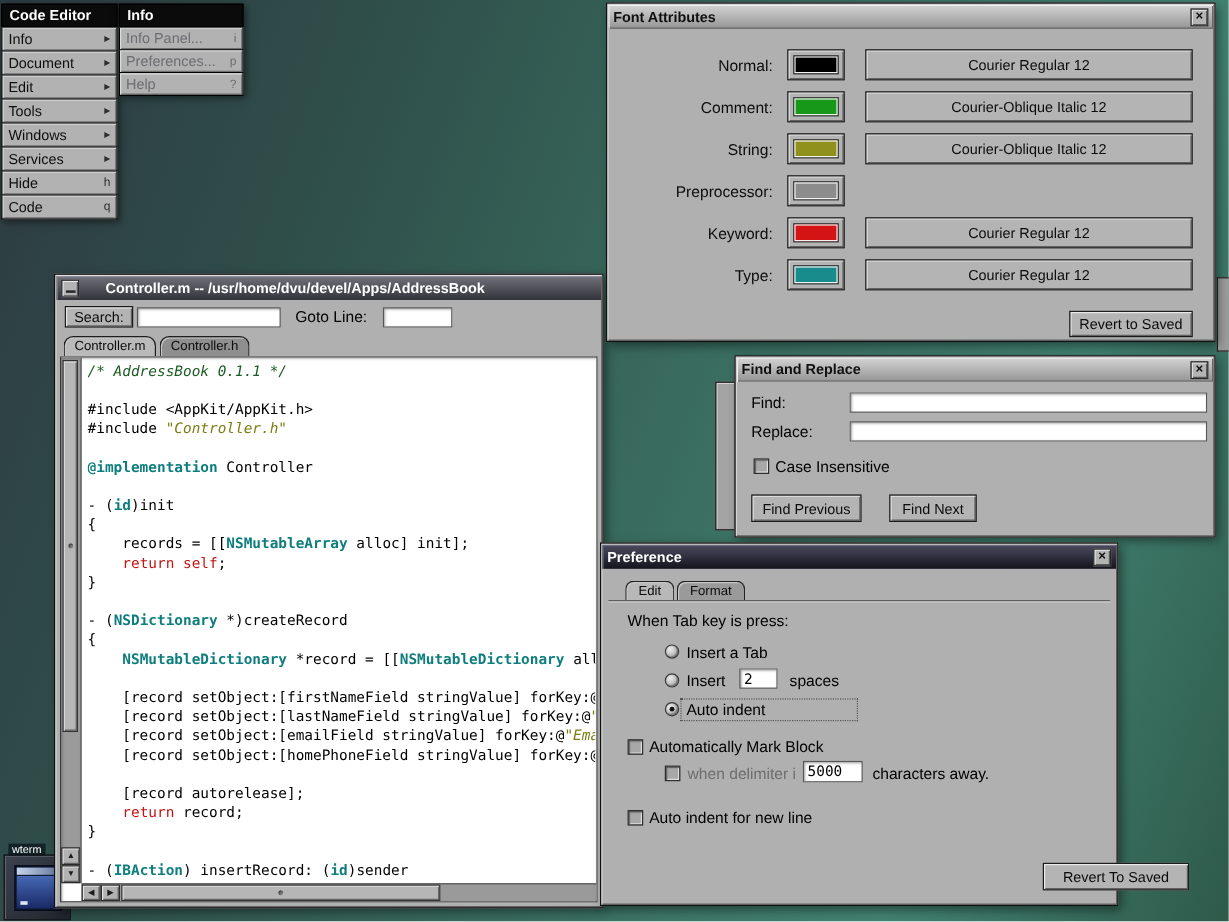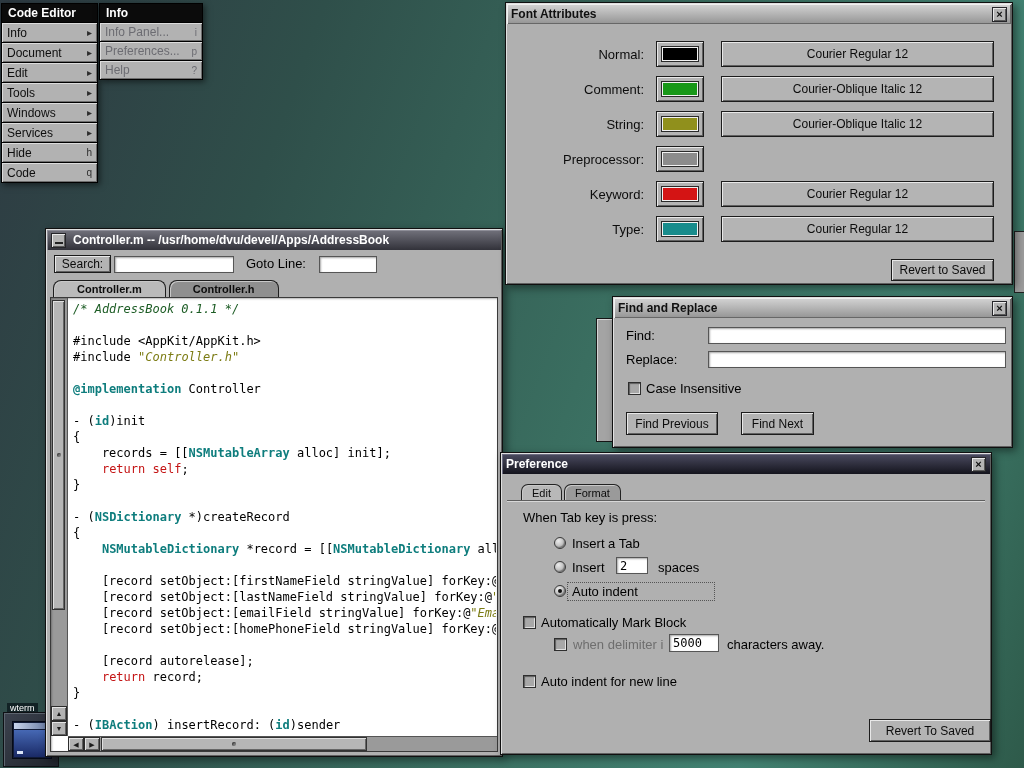--- a/index.html
+++ b/index.html
@@ -5,21 +5,21 @@
   * { box-sizing: border-box; }
   html,body { margin:0; padding:0; }
   body { font-family:"Liberation Sans","DejaVu Sans",sans-serif; }
 
   #desktop { position:relative; width:1024px; height:768px; overflow:hidden;
     background:linear-gradient(110deg,#2e3a42 0%,#2f4f4a 25%,#3a6e60 55%,#428272 78%,#2e5a4a 100%); }
 
   
   .window { position:absolute; background:#b0b0b0; border:1px solid #101010;
     box-shadow:inset 1px 1px 0 #e0e0e0, inset -1px -1px 0 #606060, 3px 3px 8px rgba(0,0,0,.45); }
-  .titlebar { position:absolute; left:1px; top:1px; right:1px; height:20px; display:flex; align-items:center; padding:0 4px; gap:7px; }
+  .titlebar { position:absolute; left:1px; top:1px; right:1px; height:20px; display:flex; align-items:center; padding:0 4px; gap:22px; }
   .tb-text { font-size:12px; font-weight:bold; flex:1; white-space:nowrap; overflow:hidden; }
   .tb-gray { background:linear-gradient(#d4d4d4,#949494); color:#101010; box-shadow:inset 1px 1px 0 #efefef, inset -1px -1px 0 #676767; }
   .tb-dark { background:linear-gradient(#72727c,#32323a); color:#ffffff; box-shadow:inset 1px 1px 0 #8d8d97; }
   .tb-navy { background:linear-gradient(#4b4b60,#14141d); color:#ffffff; box-shadow:inset 1px 1px 0 #6b6b80; }
   .win-btn { width:15px; height:15px; flex:0 0 auto; background:#b4b4b4; border:1px solid #26262a;
     box-shadow:inset 1px 1px 0 #e9e9e9, inset -1px -1px 0 #5a5a5a; display:flex; align-items:center; justify-content:center;
     font-size:11px; font-weight:bold; color:#101010; line-height:1; }
   .mini-btn { position:relative; }
   .mini-btn::after { content:""; position:absolute; left:3px; bottom:3px; width:8px; height:2px; background:#222; }
 
@@ -57,22 +57,22 @@
   .fa-font-btn { left:215px; top:0; width:273px; height:26px; }
   #fa-revert { left:385px; top:256px; width:103px; height:22px; }
 
   
   #editor-window { left:45px; top:228px; width:458px; height:529px; z-index:10; }
   #search-btn { left:8px; top:26px; width:57px; height:18px; }
   #search-field { left:68px; top:27px; width:120px; height:17px; }
   #goto-label { left:200px; top:26px; line-height:18px; }
   #goto-field { left:273px; top:27px; width:58px; height:17px; }
   #editor-tabs { position:absolute; left:7px; top:51px; height:17px; display:flex; gap:3px; }
-  .etab { height:17px; padding:0 23px; font-size:11px; line-height:16px; background:#8f8f8f;
-    border:1px solid #1e1e1e; border-bottom:none; border-radius:8px 8px 0 0; color:#0c0c0c; box-shadow:inset 1px 1px 0 #c8c8c8;font-weight:bold; }
+  .etab { height:17px; padding:0 8px; font-size:11px; line-height:16px; background:#8f8f8f;
+    border:1px solid #1e1e1e; border-bottom:none; border-radius:8px 8px 0 0; color:#0c0c0c; box-shadow:inset 1px 1px 0 #c8c8c8; }
   .etab.active { background:#bababa; }
   #code-area { position:absolute; left:4px; right:4px; top:68px; bottom:4px; background:#fff;
     border:1px solid #3a3a3a; box-shadow:inset 1px 1px 2px rgba(0,0,0,.3); }
   #v-scroller { position:absolute; left:0; top:0; bottom:15px; width:17px; background:#9a9a9a;
     border-right:1px solid #555; box-shadow:inset 1px 1px 2px rgba(0,0,0,.25); }
   #v-knob { position:absolute; left:1px; right:2px; top:2px; height:calc(78% - 32px); background:#b6b6b6;
     border:1px solid #333; box-shadow:inset 1px 1px 0 #e0e0e0, inset -1px -1px 0 #666; }
   .knob-dimple { position:absolute; left:50%; top:50%; width:4px; height:4px; margin:-2px 0 0 -2px;
     background:#7a7a7a; border-radius:50%; box-shadow:inset 1px 1px 1px #444; }
   .sbtn { position:absolute; width:16px; height:15px; background:#b2b2b2; border:1px solid #2c2c2c;
@@ -99,21 +99,21 @@
   #fr-find-label { left:13px; top:31px; }
   #fr-find-field { left:95px; top:30px; width:298px; height:17px; }
   #fr-replace-label { left:13px; top:55px; }
   #fr-replace-field { left:95px; top:54px; width:298px; height:17px; }
   #fr-case-box { left:15px; top:85px; }
   #fr-case-label { left:33px; top:84px; }
   #fr-buttons { position:absolute; left:0; top:115px; width:100%; height:25px; }
   .fr-btn { top:0; height:23px; }
 
   
-  #pref-window { left:500px; top:452px; width:492px; height:303px; z-index:14;padding-left:42px; }
+  #pref-window { left:500px; top:452px; width:432px; height:303px; z-index:14;padding-left:42px; }
   #pref-tabs { position:absolute; left:20px; top:31px; height:17px; display:flex; gap:2px; }
   .ptab { height:17px; padding:0 10px; font-size:11px; line-height:16px; background:#9a9a9a;
     border:1px solid #222; border-bottom:none; border-radius:7px 7px 0 0; color:#0c0c0c; box-shadow:inset 1px 1px 0 #c8c8c8; }
   .ptab.active { background:#b8b8b8; }
   .tab-rule { position:absolute; left:6px; right:6px; top:47px; border-top:1px solid #5e5e5e; box-shadow:0 1px 0 #d8d8d8; }
   #pref-section-label { left:22px; top:57px; }
   #pref-radio-tab { left:53px; top:84px; }
   #pref-radio-tab-label { left:71px; top:83px; }
   #pref-radio-insert { left:53px; top:108px; }
   #pref-radio-insert-label { left:71px; top:107px; }

